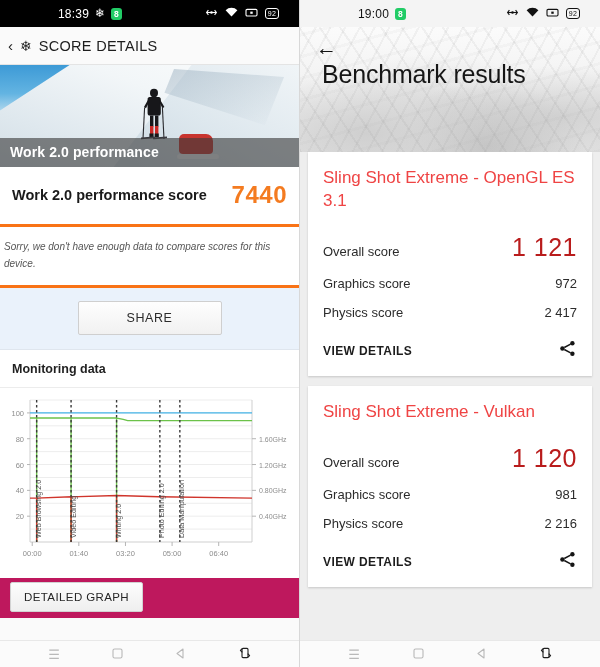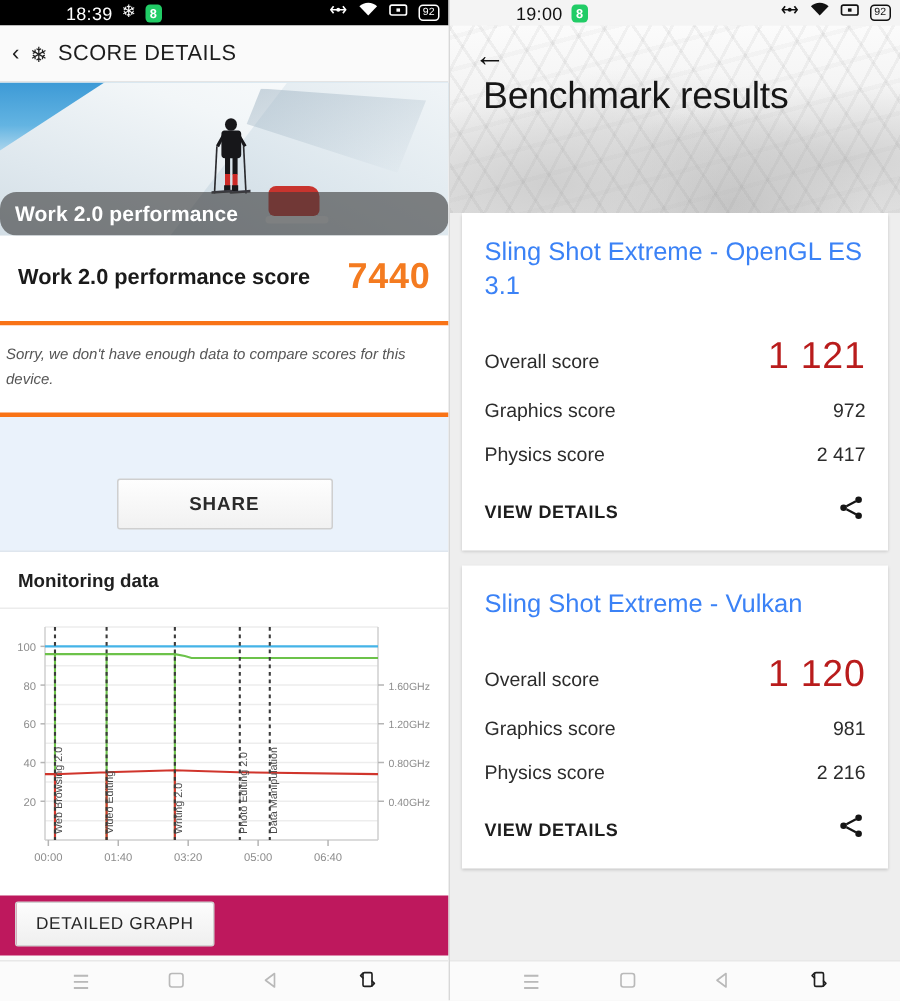--- a/index.html
+++ b/index.html
@@ -9,22 +9,22 @@
     background: #ffffff;
     overflow: hidden;
   }
   .screens { display: flex; width: 600px; height: 667px; }
   .screen { width: 300px; height: 667px; position: relative; overflow: hidden; }
   .screen-left { background: #fafafa; border-right: 1px solid #d8d8d8; }
   .screen-right { background: #eeeeee; }
 
   
   .statusbar {
-    height: 17px; display: flex; align-items: center;
-    padding: 0 6px; font-size: 11.5px; letter-spacing: .2px;
+    height: 27px; display: flex; align-items: center;
+    padding: 0 20px; font-size: 11.5px; letter-spacing: .2px;
   }
   .statusbar.dark { background: #000; color: #fff; }
   .statusbar.light { background: #f4f4f4; color: #111; }
   .sb-left { display: flex; align-items: center; gap: 6px; margin-left: 38px; }
   .sb-right { display: flex; align-items: center; gap: 7px; margin-left: auto; }
   .sb-time { font-size: 12px; font-weight: 400; }
   .sb-ico { display: inline-block; line-height: 1; }
   .green-badge {
     background: #21cc66; color: #fff; font-size: 8.5px; font-weight: bold;
     border-radius: 3px; padding: 1px 3px 1px 3px; line-height: 10px;
@@ -79,21 +79,20 @@
   }
   .sled:after {
     content:""; position:absolute; left:-2px; bottom:-5px; width:42px; height:5px;
     background: #e9eef1; border-radius: 3px;
   }
   .hero-caption {
     position: absolute; left: 0; bottom: 0; width: 100%;
     background: rgba(60,60,60,.62); color: #fff;
     font-size: 14px; font-weight: bold; padding: 6px 10px 7px;
     letter-spacing: .1px;
-    border-radius: 11px;
   }
 
   
   .card-white { background: #fff; border-bottom: 3px solid #f97316; }
   .score-row {
     display: flex; align-items: center; padding: 14px 12px 15px;
   }
   .score-label { font-size: 14.5px; font-weight: bold; color: #1a1a1a; }
   .score-value {
     margin-left: auto; font-size: 24px; font-weight: bold; color: #f47b20;
@@ -104,21 +103,21 @@
     padding: 11px 4px 13px;
   }
   .share-zone {
     background: #eaf2fb; padding: 13px 0 14px; display: flex; justify-content: center;
     border-bottom: 1px solid #dfe6ee;
   }
   .btn-outline {
     width: 144px; text-align: center; padding: 9px 0;
     background: linear-gradient(180deg,#fefefe,#f1f1f1);
     border: 1px solid #cfcfcf; border-radius: 2px;
-    font-size: 12.5px; font-weight: 700; color: #2b2b2b; letter-spacing: .6px; margin-top: 28px;
+    font-size: 12.5px; font-weight: 400; color: #2b2b2b; letter-spacing: .6px;
   }
   .section-title {
     font-size: 12.5px; font-weight: bold; color: #1f1f1f;
     padding: 12px 12px 11px; background: #fff; border-bottom: 1px solid #ececec;
   }
 
   
   .chart-wrap { background: #fff; padding: 4px 0 2px; }
   .legend {
     display: flex; gap: 4px; padding: 6px 8px 8px; background: #fff;
@@ -159,21 +158,21 @@
     position: absolute; left: 22px; top: 32px; z-index: 3;
     font-size: 25px; color: #161616; line-height: 31px; font-weight: 400;
     letter-spacing: -.2px;
   }
   .r-cards { padding: 0 8px; }
   .r-card {
     background: #fff; margin-bottom: 10px; padding: 14px 15px 10px;
     box-shadow: 0 1px 2px rgba(0,0,0,.17);
   }
   .r-card-title {
-    font-size: 17px; color: #3b82f6; line-height: 23px; font-weight: 400;
+    font-size: 17px; color: #ef4444; line-height: 23px; font-weight: 400;
     margin-bottom: 14px;
   }
   .r-row { display: flex; align-items: baseline; padding: 7px 0; }
   .r-row-label { font-size: 13px; color: #2c2c2c; }
   .r-row-value { margin-left: auto; font-size: 13px; color: #2c2c2c; }
   .r-row.overall .r-row-value {
     font-size: 25px; color: #b91c1c; font-weight: 400; letter-spacing: .5px;
   }
   .r-foot {
     display: flex; align-items: center; padding: 12px 0 4px;

